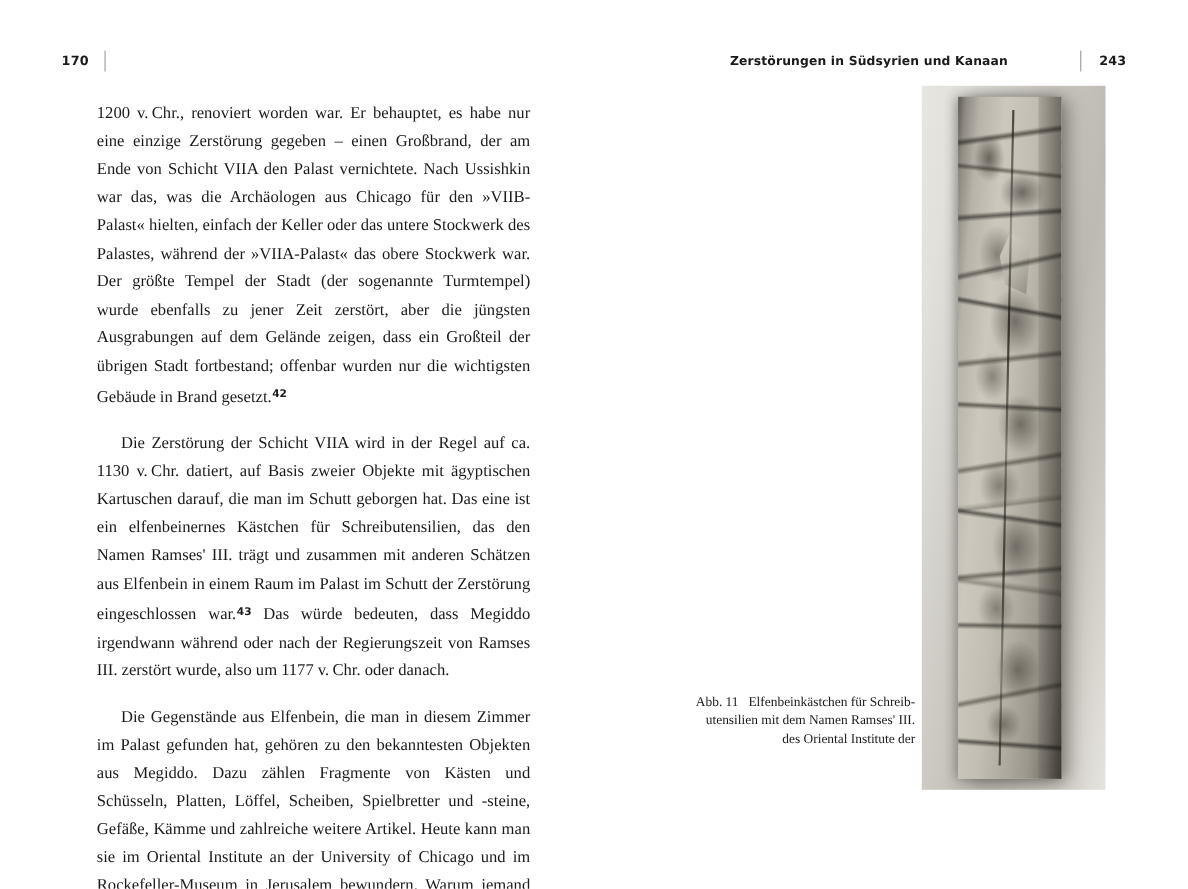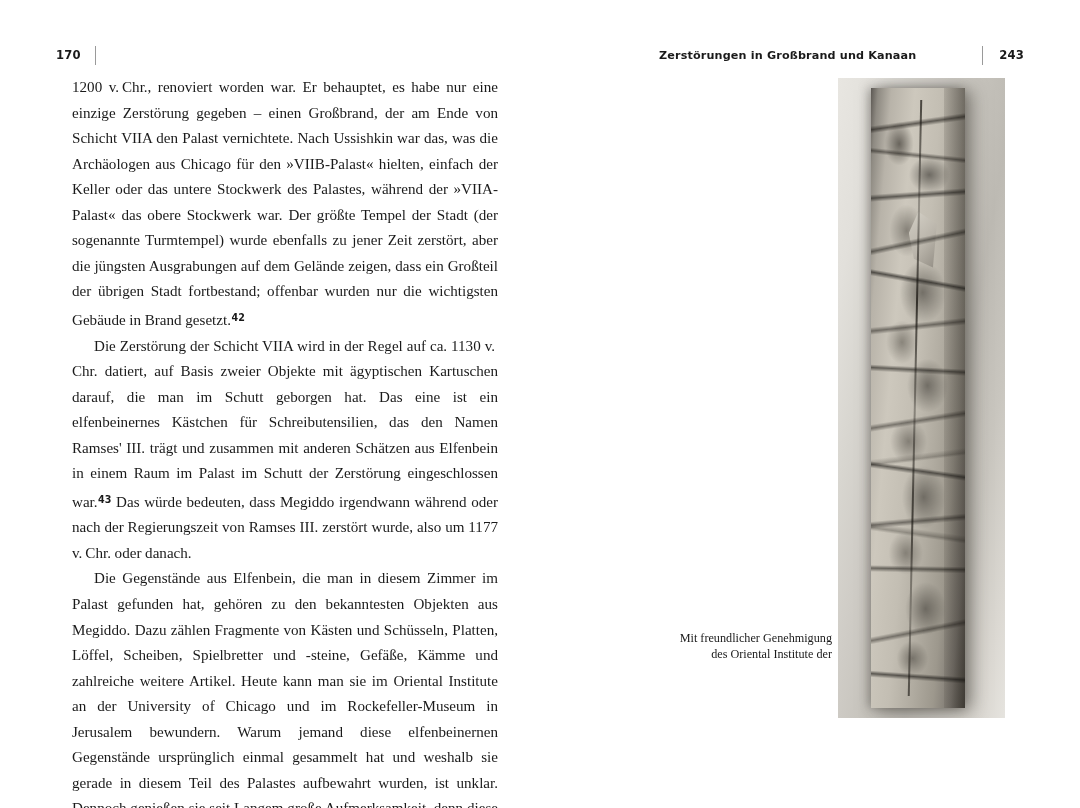--- a/index.html
+++ b/index.html
@@ -50,21 +50,21 @@
   .rh-right .rule { margin-right: 16px; margin-left: 66px; }
 
   
   .text-column {
     position: absolute;
     left: 72px;
     top: 75px;
     width: 426px;
   }
   .text-column p {
-    margin: 0;
+    margin: 16px;
     font-size: 15.1px;
     line-height: 25.55px;
     text-align: justify;
     text-justify: inter-word;
     hyphens: manual;
     word-spacing: -0.1px;
   }
   .text-column p.indent {
     text-indent: 22px;
   }
@@ -199,21 +199,21 @@
 </style>
 </head>
 <body>
 
 <div class="running-head rh-left">
   <span class="folio">170</span>
   <span class="rule"></span>
 </div>
 
 <div class="running-head rh-right">
-  <span class="rh-title">Zerstörungen in Großbrand und Kanaan</span>
+  <span class="rh-title">Zerstörungen in Südsyrien und Kanaan</span>
   <span class="rule"></span>
   <span class="folio">243</span>
 </div>
 
 <div class="text-column">
 
   <p><span>1200 v. Chr., renoviert worden war. Er behauptet, es habe nur eine einzige Zerstörung gegeben – einen Großbrand, der am Ende von Schicht VIIA den Palast vernichtete. Nach Ussishkin war das, was die Archäologen aus Chicago für den »VIIB-Palast« hielten, einfach der Keller oder das untere Stockwerk des Palastes, während der »VIIA-Palast« das obere Stockwerk war. Der größte Tempel der Stadt (der sogenannte Turmtempel) wurde ebenfalls zu jener Zeit zerstört, aber die jüngsten Ausgrabungen auf dem Gelände zeigen, dass ein Großteil der übrigen Stadt fortbestand; offenbar wurden nur die wichtigsten Gebäude in Brand gesetzt.</span><sup class="fn">42</sup></p>
 
   <p class="indent"><span>Die Zerstörung der Schicht VIIA wird in der Regel auf ca. 1130 v. Chr. datiert, auf Basis zweier Objekte mit ägyptischen Kartuschen darauf, die man im Schutt geborgen hat. Das eine ist ein elfenbeinernes Kästchen für Schreibutensilien, das den Namen Ramses' III. trägt und zusammen mit anderen Schätzen aus Elfenbein in einem Raum im Palast im Schutt der Zerstörung eingeschlossen war.</span><sup class="fn">43</sup><span> Das würde bedeuten, dass Megiddo irgendwann während oder nach der Regierungszeit von Ramses III. zerstört wurde, also um 1177 v. Chr. oder danach.</span></p>
 
@@ -225,15 +225,16 @@
   <div class="photo">
     <div class="plaque">
       <div class="side-face"></div>
       <div class="notch"></div>
       <div class="crack"></div>
     </div>
   </div>
 </div>
 
 <div class="caption">
-  <div>Mit freundlicher Genehmigung</div>
+  <div class="lead"><span class="abb">Abb. 11</span><span>Elfenbeinkästchen für Schreib-</span></div>
+  <div>utensilien mit dem Namen Ramses' III.</div>
   <div>des Oriental Institute der</div>
 </div>
 
 </body></html>

